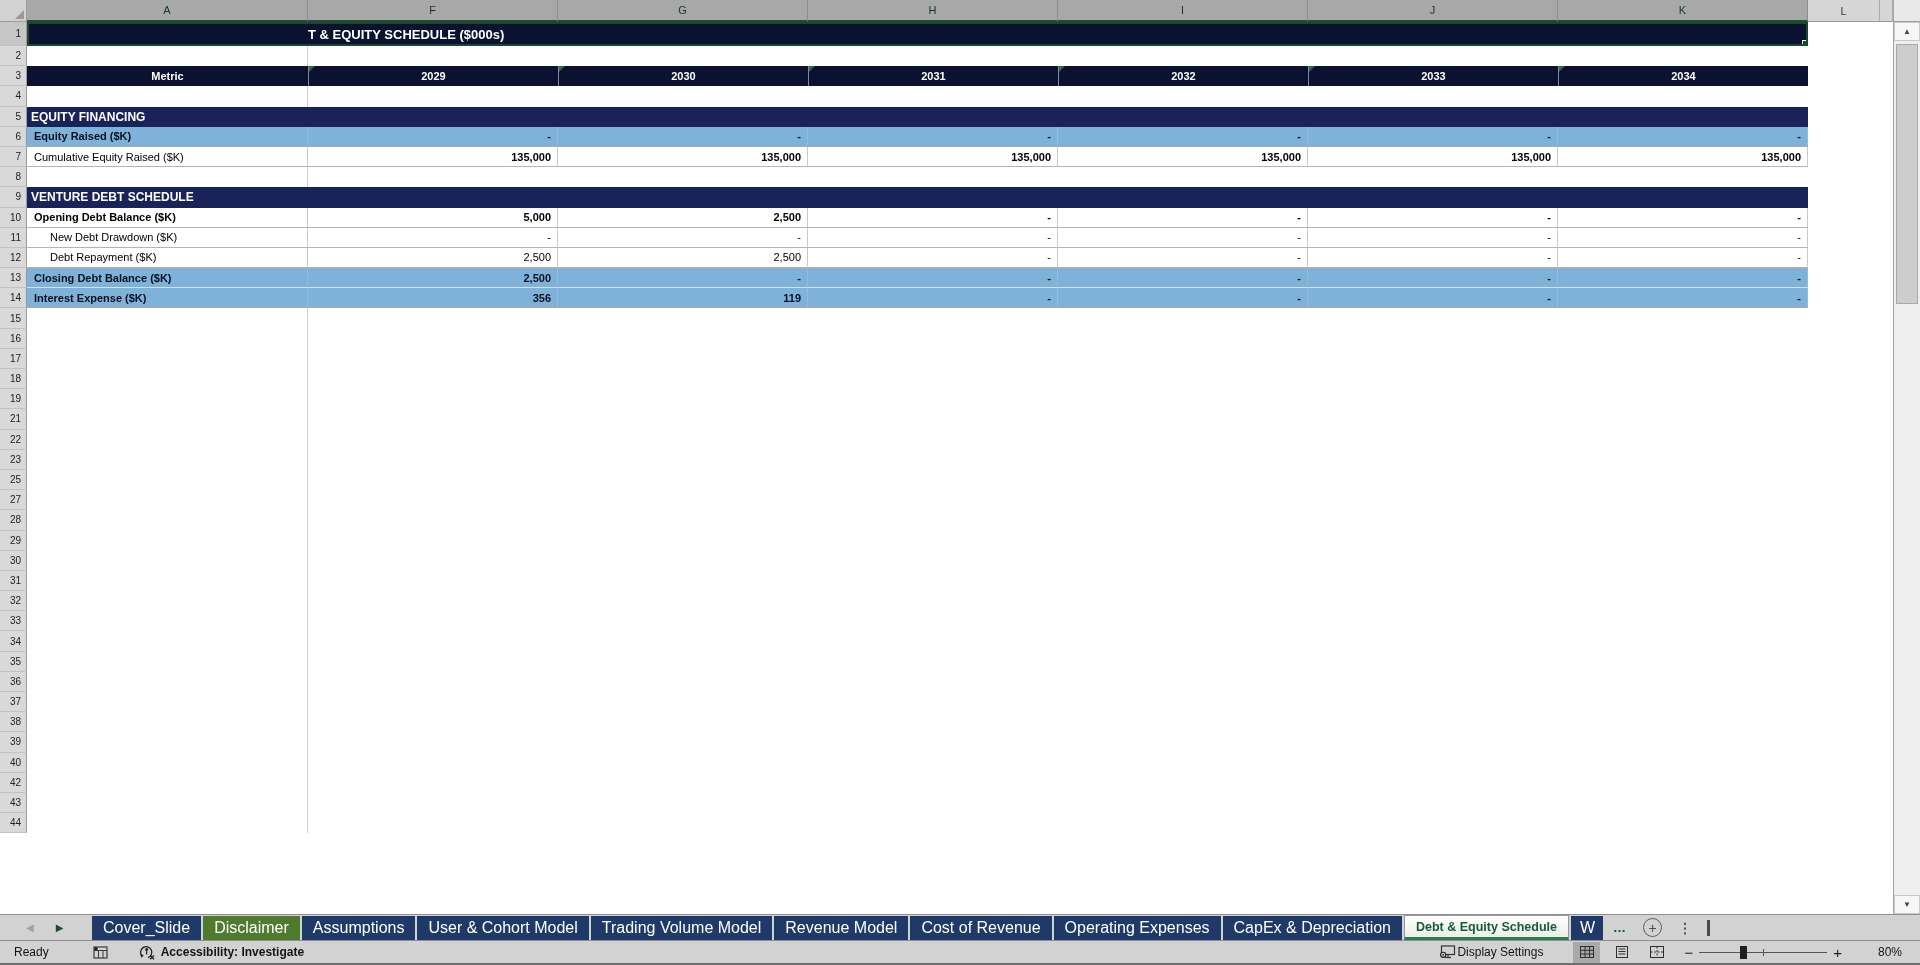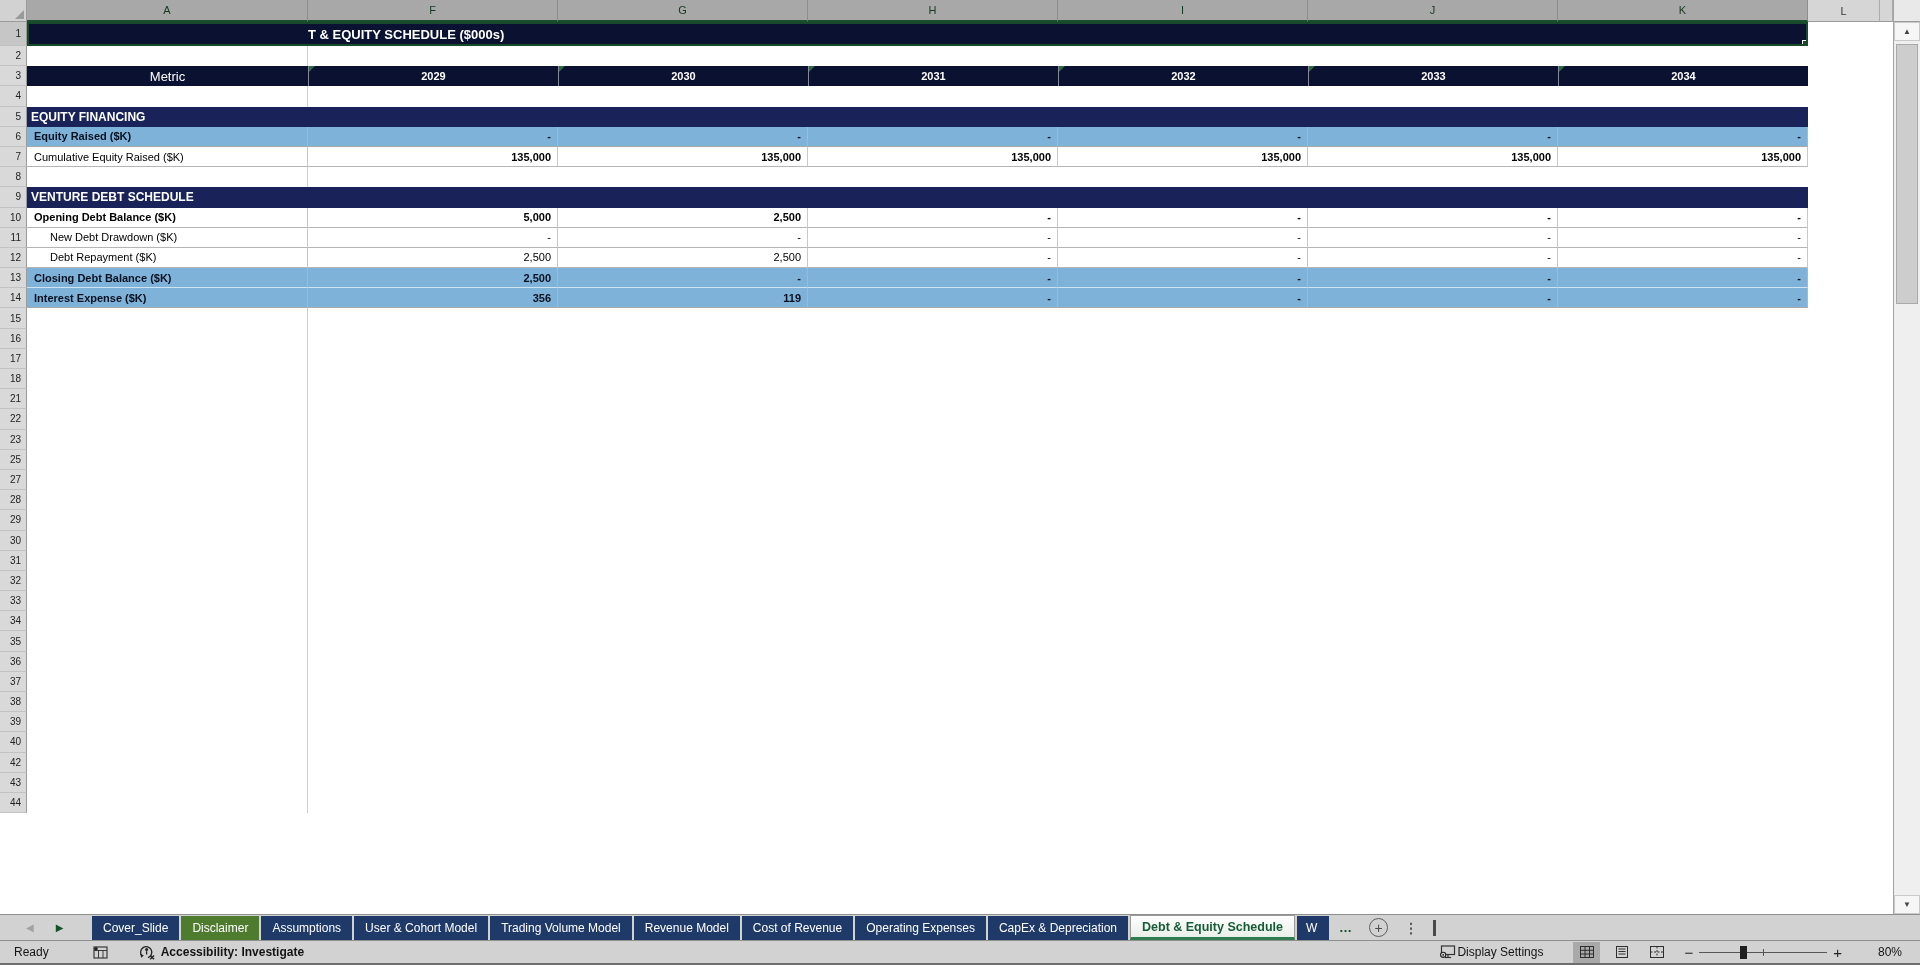--- a/index.html
+++ b/index.html
@@ -31,21 +31,21 @@
   .rowhdr.sel { background:#c6c6c6; }
 
   .titlecell { width:1781px; flex:0 0 1781px; background:var(--navy_title); color:#fff;
     font-weight:bold; font-size:13px; display:flex; align-items:center;
     padding-left:279px; border:2px solid var(--selection_green); position:relative;
     white-space:nowrap; overflow:hidden; }
   .fillhandle { position:absolute; right:-3px; bottom:-3px; width:7px; height:7px;
     background:var(--selection_green); border:1px solid #fff; }
 
   .hdrA { width:281px; flex:0 0 281px; background:var(--navy_title); color:#fff;
-    font-size:13px; font-weight:400; display:flex; align-items:center; justify-content:center; }
+    font-size:11px; font-weight:700; display:flex; align-items:center; justify-content:center; }
   .hdrY { width:250px; flex:0 0 250px; background:var(--navy_title); color:#fff;
     font-size:11px; font-weight:600; display:flex; align-items:center; justify-content:center;
     position:relative; border-left:1px solid rgba(255,255,255,.5); }
   .flag { position:absolute; left:0; top:0; width:0; height:0;
     border-top:6px solid #2d6a3f; border-right:6px solid transparent; }
 
   .sectionbar { width:1781px; flex:0 0 1781px; background:var(--navy_section); color:#fff;
     font-weight:bold; font-size:12px; display:flex; align-items:center; padding-left:4px; }
 
   .lab { width:281px; flex:0 0 281px; font-size:11px; color:#000; display:flex;
@@ -74,21 +74,21 @@
 
   
   #tabbar { height:26px; background:#d2d2d2; border-top:1px solid #8f8f8f; display:flex;
     align-items:stretch; }
   .navarrows { width:92px; flex:0 0 92px; display:flex; align-items:center; gap:22px;
     padding-left:26px; }
   .arrow { font-size:10px; line-height:1; }
   .arrow.dis { color:#a2a2a2; }
   .arrow.en { color:#14522a; }
   .tab { display:flex; align-items:center; padding:0 11px; margin:1px 2px 0 0;
-    font-size:12px; background:var(--tab_navy); color:#fff; white-space:nowrap; }
+    font-size:16px; background:var(--tab_navy); color:#fff; white-space:nowrap; }
   .tab.green { background:var(--tab_green); color:#ffffff; }
   .tab.active { background:linear-gradient(#ffffff,#e9efe9); color:var(--active_tab_text);
     font-weight:bold; font-size:12.5px; border:1px solid #9a9a9a; border-bottom:3px solid #2f7d4e;
     margin-top:0; }
   .tab.partial { width:32px; flex:0 0 32px; overflow:hidden; padding:0 0 0 9px; }
   .ellipsis { display:flex; align-items:center; color:#14522a; font-weight:bold;
     font-size:13px; padding:0 8px; }
   .addbtn { width:19px; height:19px; border:1.5px solid #5f5f5f; border-radius:50%;
     align-self:center; display:flex; align-items:center; justify-content:center;
     color:#4d4d4d; font-size:14px; line-height:1; margin:0 9px; }
@@ -258,20 +258,24 @@
       <div class="row">
         <div class="rowhdr">16</div>
         <div class="ghostA"></div>
       </div>
       <div class="row">
         <div class="rowhdr">17</div>
         <div class="ghostA"></div>
       </div>
       <div class="row">
         <div class="rowhdr">18</div>
+        <div class="ghostA"></div>
+      </div>
+      <div class="row">
+        <div class="rowhdr">19</div>
         <div class="ghostA"></div>
       </div>
       <div class="row">
         <div class="rowhdr">21</div>
         <div class="ghostA"></div>
       </div>
       <div class="row">
         <div class="rowhdr">22</div>
         <div class="ghostA"></div>
       </div>

